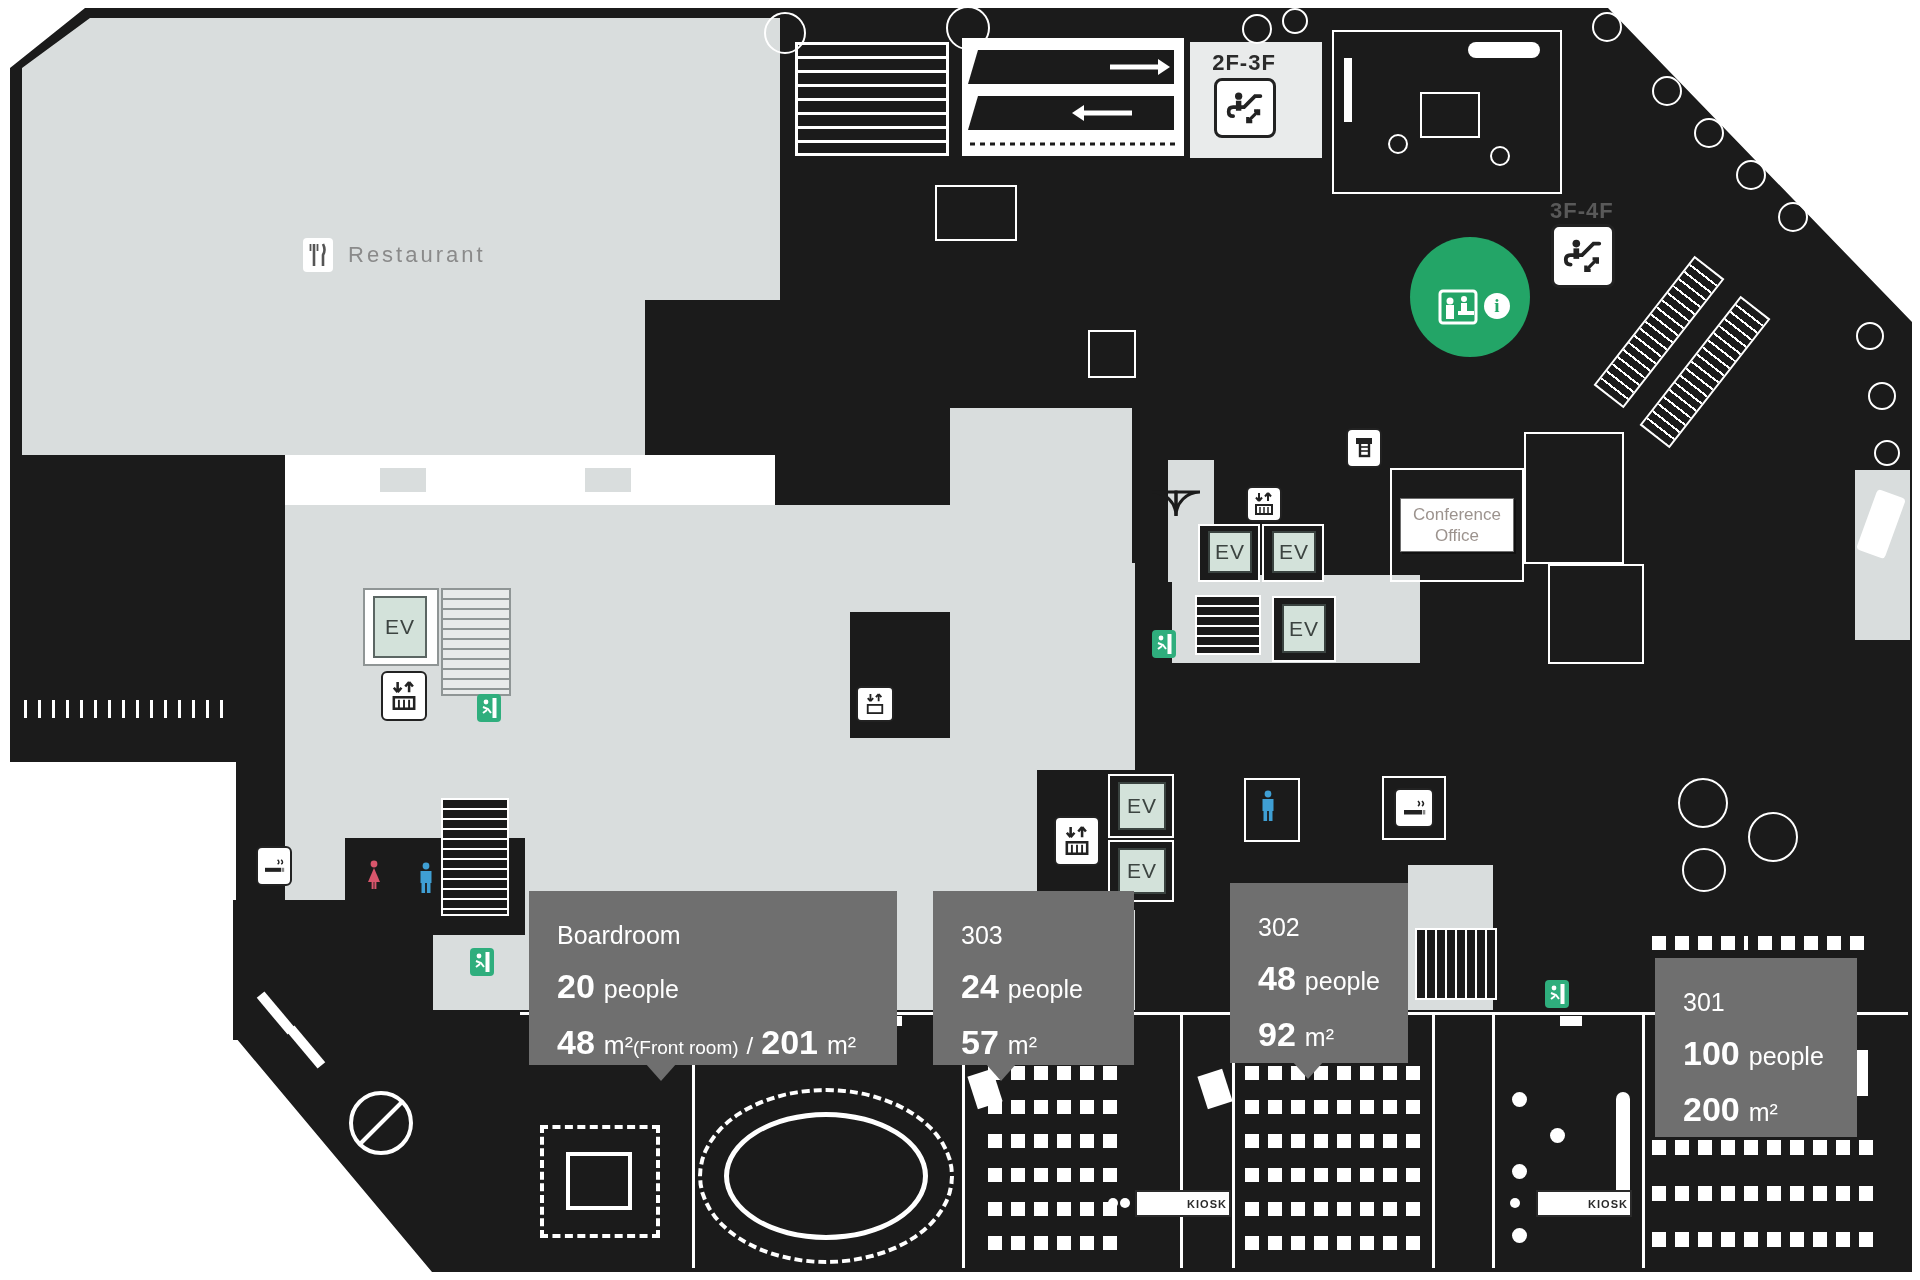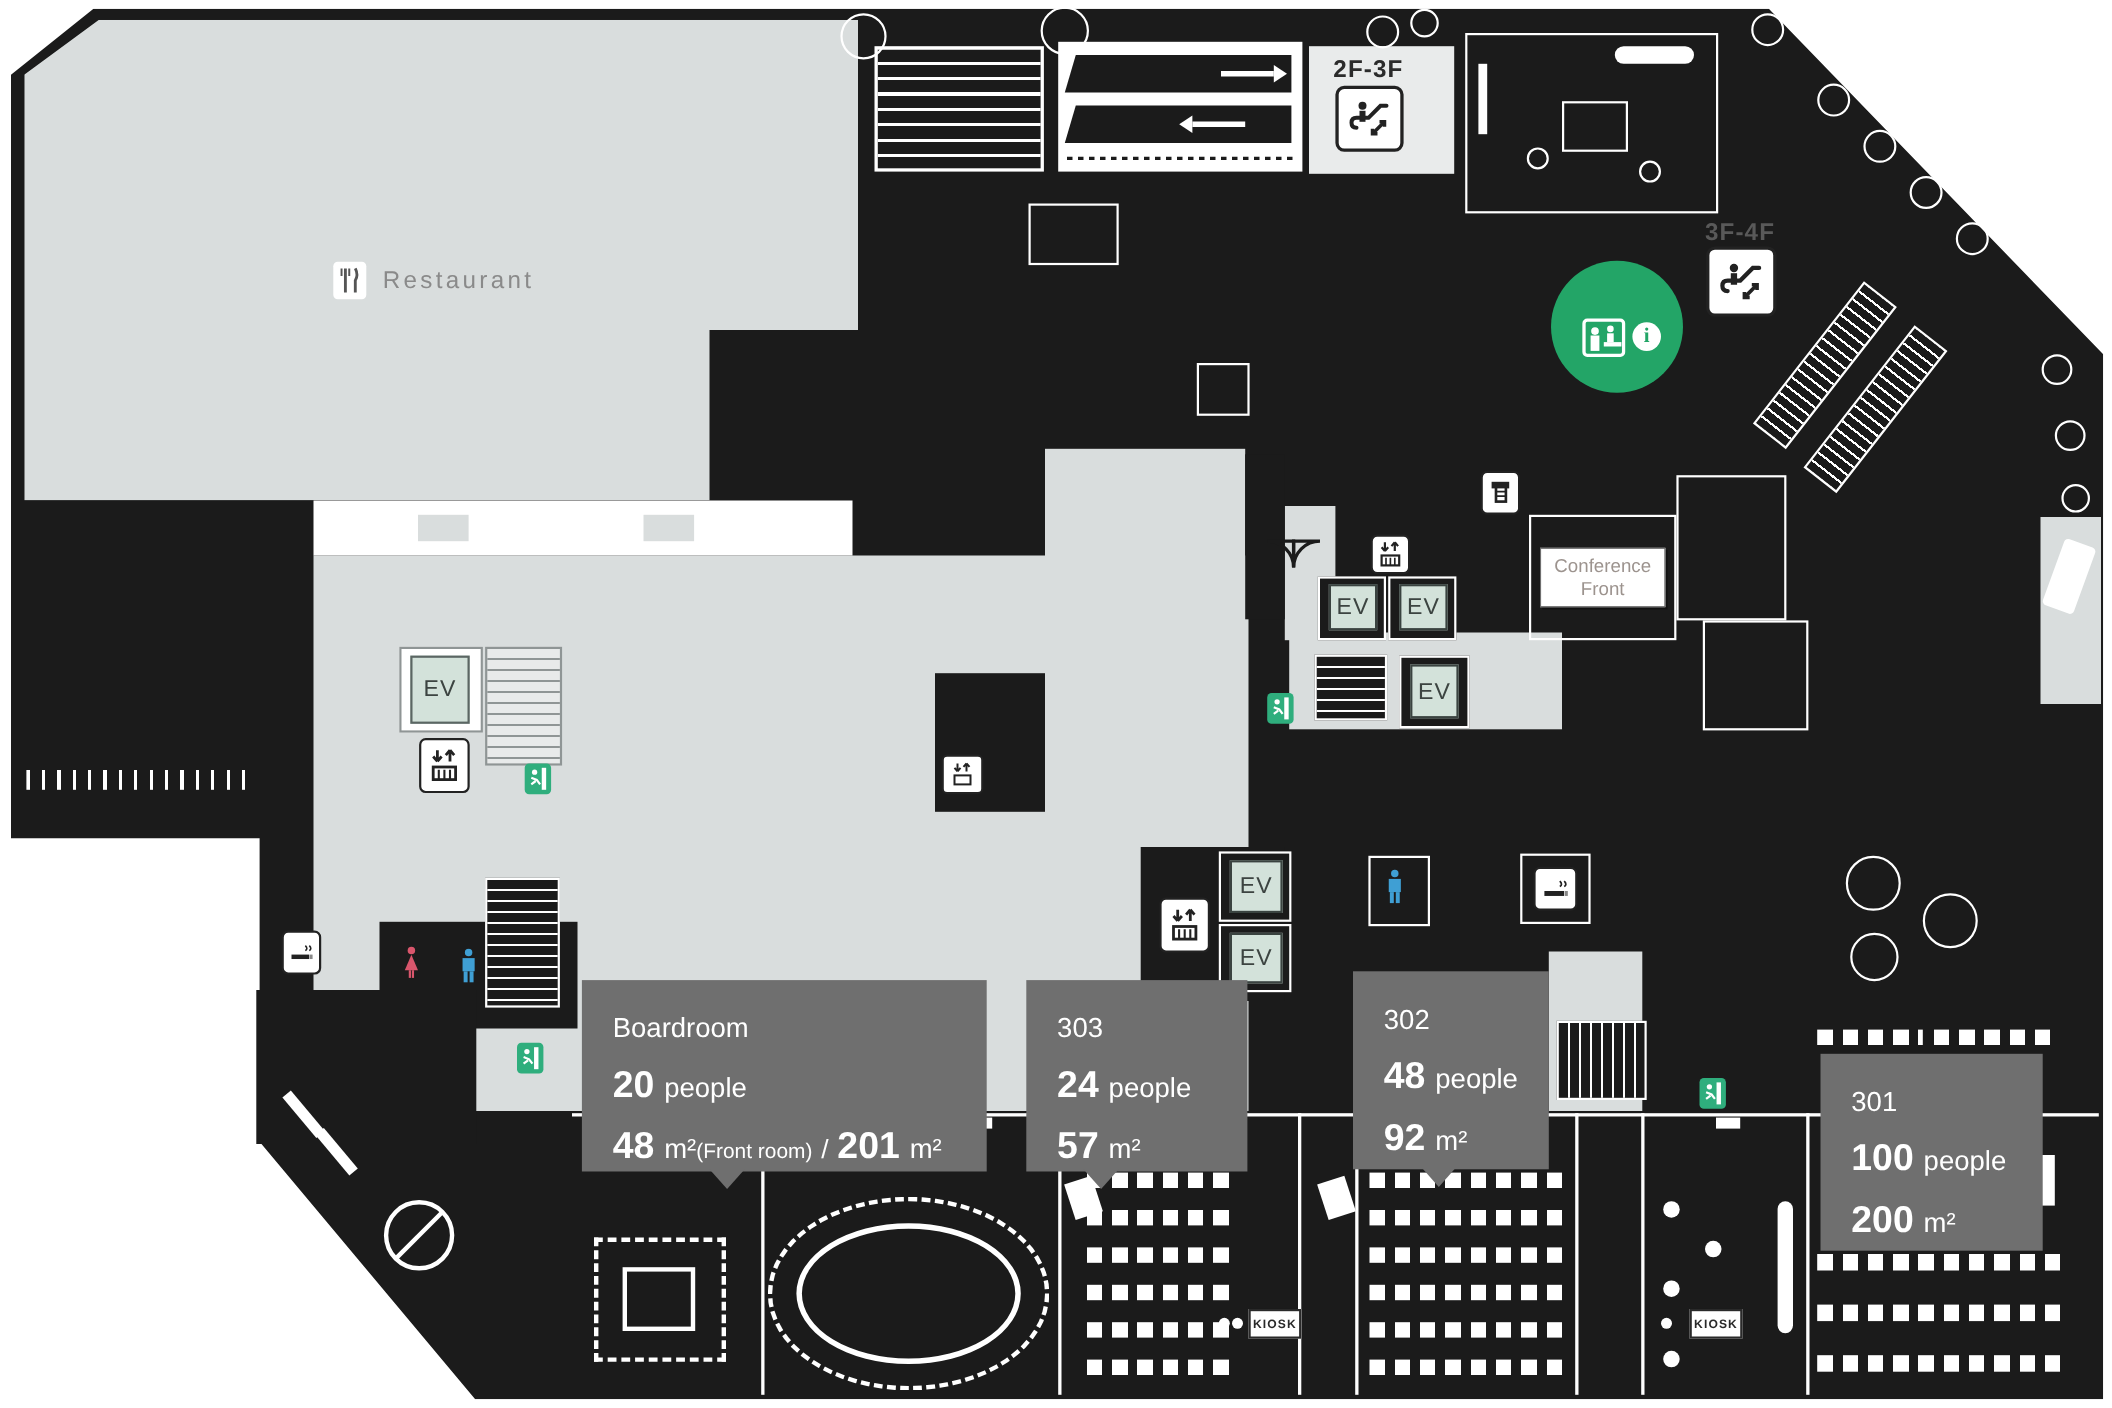--- a/index.html
+++ b/index.html
@@ -42,21 +42,21 @@
   .tt-sep{font-size:24px;margin:0 8px;}
   .tt-tail{width:0;height:0;border-left:16px solid transparent;border-right:16px solid transparent;
       border-top:18px solid #6f6f6f;z-index:40;}
   
   .esc-label{font-size:22px;font-weight:700;letter-spacing:1px;}
   
   .chair-row{background:repeating-linear-gradient(90deg,#fff 0 14px,transparent 14px 23px);}
   .circle-o{border:2px solid #fff;border-radius:50%;background:transparent;}
   .dot-w{background:#fff;border-radius:50%;}
   .kiosk{background:#fff;border:2px solid #2a2a2a;color:#2a2a2a;font-size:11px;font-weight:700;
-      display:flex;align-items:center;justify-content:center;letter-spacing:1px;}
+      display:flex;align-items:center;justify-content:center;letter-spacing:1px;padding-left:48px;}
   .sep-v{width:3px;background:#fff;}
   .doorslab{background:#fff;}
 </style>
 </head>
 <body>
 
 <div id="stage">
 
   <div class="abs" id="building"></div>
 
@@ -146,21 +146,21 @@
     </svg>
     <div class="abs" style="left:74px;top:56px;width:26px;height:26px;border-radius:50%;background:#fff;color:#23a567;
          display:flex;align-items:center;justify-content:center;font-family:'Liberation Serif',serif;
          font-weight:700;font-size:19px;">i</div>
   </div>
 
   <div class="abs" style="left:1400px;top:498px;width:112px;height:52px;background:#fff;border:1px solid #6e6e6e;
        box-shadow:2px 2px 0 rgba(0,0,0,.35);display:flex;flex-direction:column;align-items:center;
        justify-content:center;color:#9c938e;font-size:17px;line-height:1.25;z-index:20;">
     <span>Conference</span>
-    <span>Front</span>
+    <span>Office</span>
   </div>
 
   <div class="abs outline" style="left:1390px;top:468px;width:130px;height:110px;"></div>
   <div class="abs outline" style="left:1524px;top:432px;width:96px;height:128px;"></div>
   <div class="abs outline" style="left:1548px;top:564px;width:92px;height:96px;"></div>
 
   <div class="abs icon-box-plain" style="left:1246px;top:486px;width:32px;height:32px;border:2px solid #222;border-radius:6px;">
     <svg width="22" height="24" viewBox="0 0 22 24">
       <path d="M6 1 v8 m0 0 l-3 -3.5 m3 3.5 l3 -3.5" stroke="#222" stroke-width="2" fill="none"></path>
       <path d="M15 9 v-8 m0 0 l-3 3.5 m3 -3.5 l3 3.5" stroke="#222" stroke-width="2" fill="none"></path>

